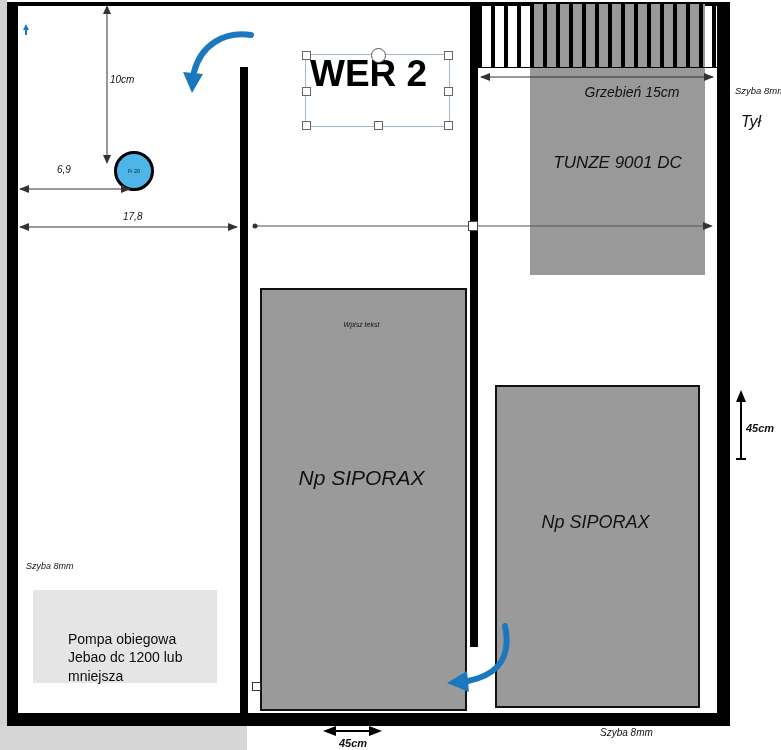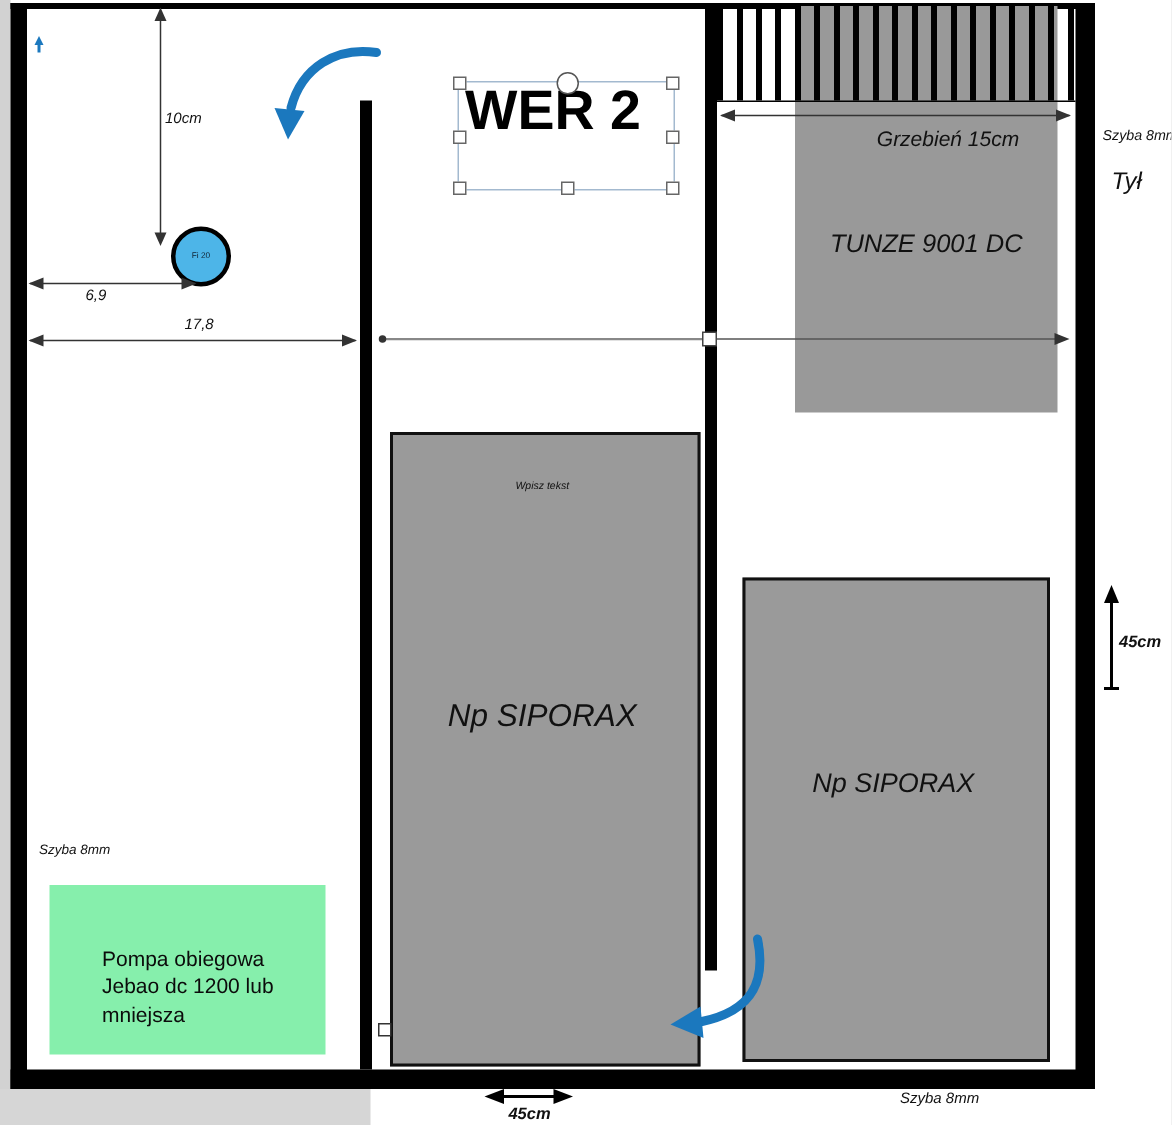--- a/index.html
+++ b/index.html
@@ -18,30 +18,30 @@
   .baffle{background:#000;}
   .baffle-1{left:240px;top:67px;width:8px;height:646px;}
   .baffle-2{left:470px;top:4px;width:8px;height:643px;}
   
   .skimmer{left:530px;top:4px;width:175px;height:271px;background:#999999;z-index:1;}
   .comb{left:478px;top:4px;width:239px;height:63px;z-index:2;border-bottom:1px solid #000;
         background:repeating-linear-gradient(90deg,#000 0 4px,rgba(0,0,0,0) 4px 13px);}
   .media{background:#9a9a9a;border:2px solid #111;z-index:1;}
   .media-1{left:260px;top:288px;width:203px;height:419px;}
   .media-2{left:495px;top:385px;width:201px;height:319px;}
-  .pump{left:33px;top:590px;width:184px;height:113px;background:#86efac;z-index:1;}
+  .pump{left:33px;top:590px;width:184px;height:93px;background:#e5e5e5;z-index:1;}
   .pump-text{padding:40px 10px 0 35px;font-size:14px;line-height:1.32;white-space:pre-line;color:#0b0b0b;}
   .pipe-circle{left:114px;top:151px;width:34px;height:34px;border-radius:50%;
                background:#4db5e8;border:3px solid #000;z-index:2;
                display:flex;align-items:center;justify-content:center;}
   .pipe-label{font-size:5.5px;color:#123;}
   
   .lbl{position:absolute;z-index:5;white-space:nowrap;font-style:italic;}
   .lbl-10cm{left:110px;top:74px;font-size:10px;}
-  .lbl-69{left:57px;top:192px;font-size:10px;text-align:right;}
+  .lbl-69{left:57px;top:164px;font-size:10px;text-align:right;}
   .lbl-138{left:123px;top:211px;font-size:10px;}
   .lbl-grzebien{left:530px;top:84px;width:204px;text-align:center;font-size:14px;z-index:5;}
   .lbl-szyba-right{left:735px;top:85px;font-size:9.5px;}
   .lbl-tyl{left:741px;top:113px;font-size:16px;}
   .lbl-tunze{left:530px;top:153px;width:175px;text-align:center;font-size:17px;z-index:5;}
   .lbl-wpisz{left:260px;top:321px;width:203px;text-align:center;font-size:7px;z-index:5;}
   .lbl-media1{left:260px;top:466px;width:203px;text-align:center;font-size:21px;z-index:5;}
   .lbl-media2{left:495px;top:512px;width:201px;text-align:center;font-size:18px;z-index:5;}
   .lbl-45right{left:746px;top:422px;font-size:11px;font-weight:bold;}
   .lbl-szyba-left{left:26px;top:561px;font-size:9px;}

